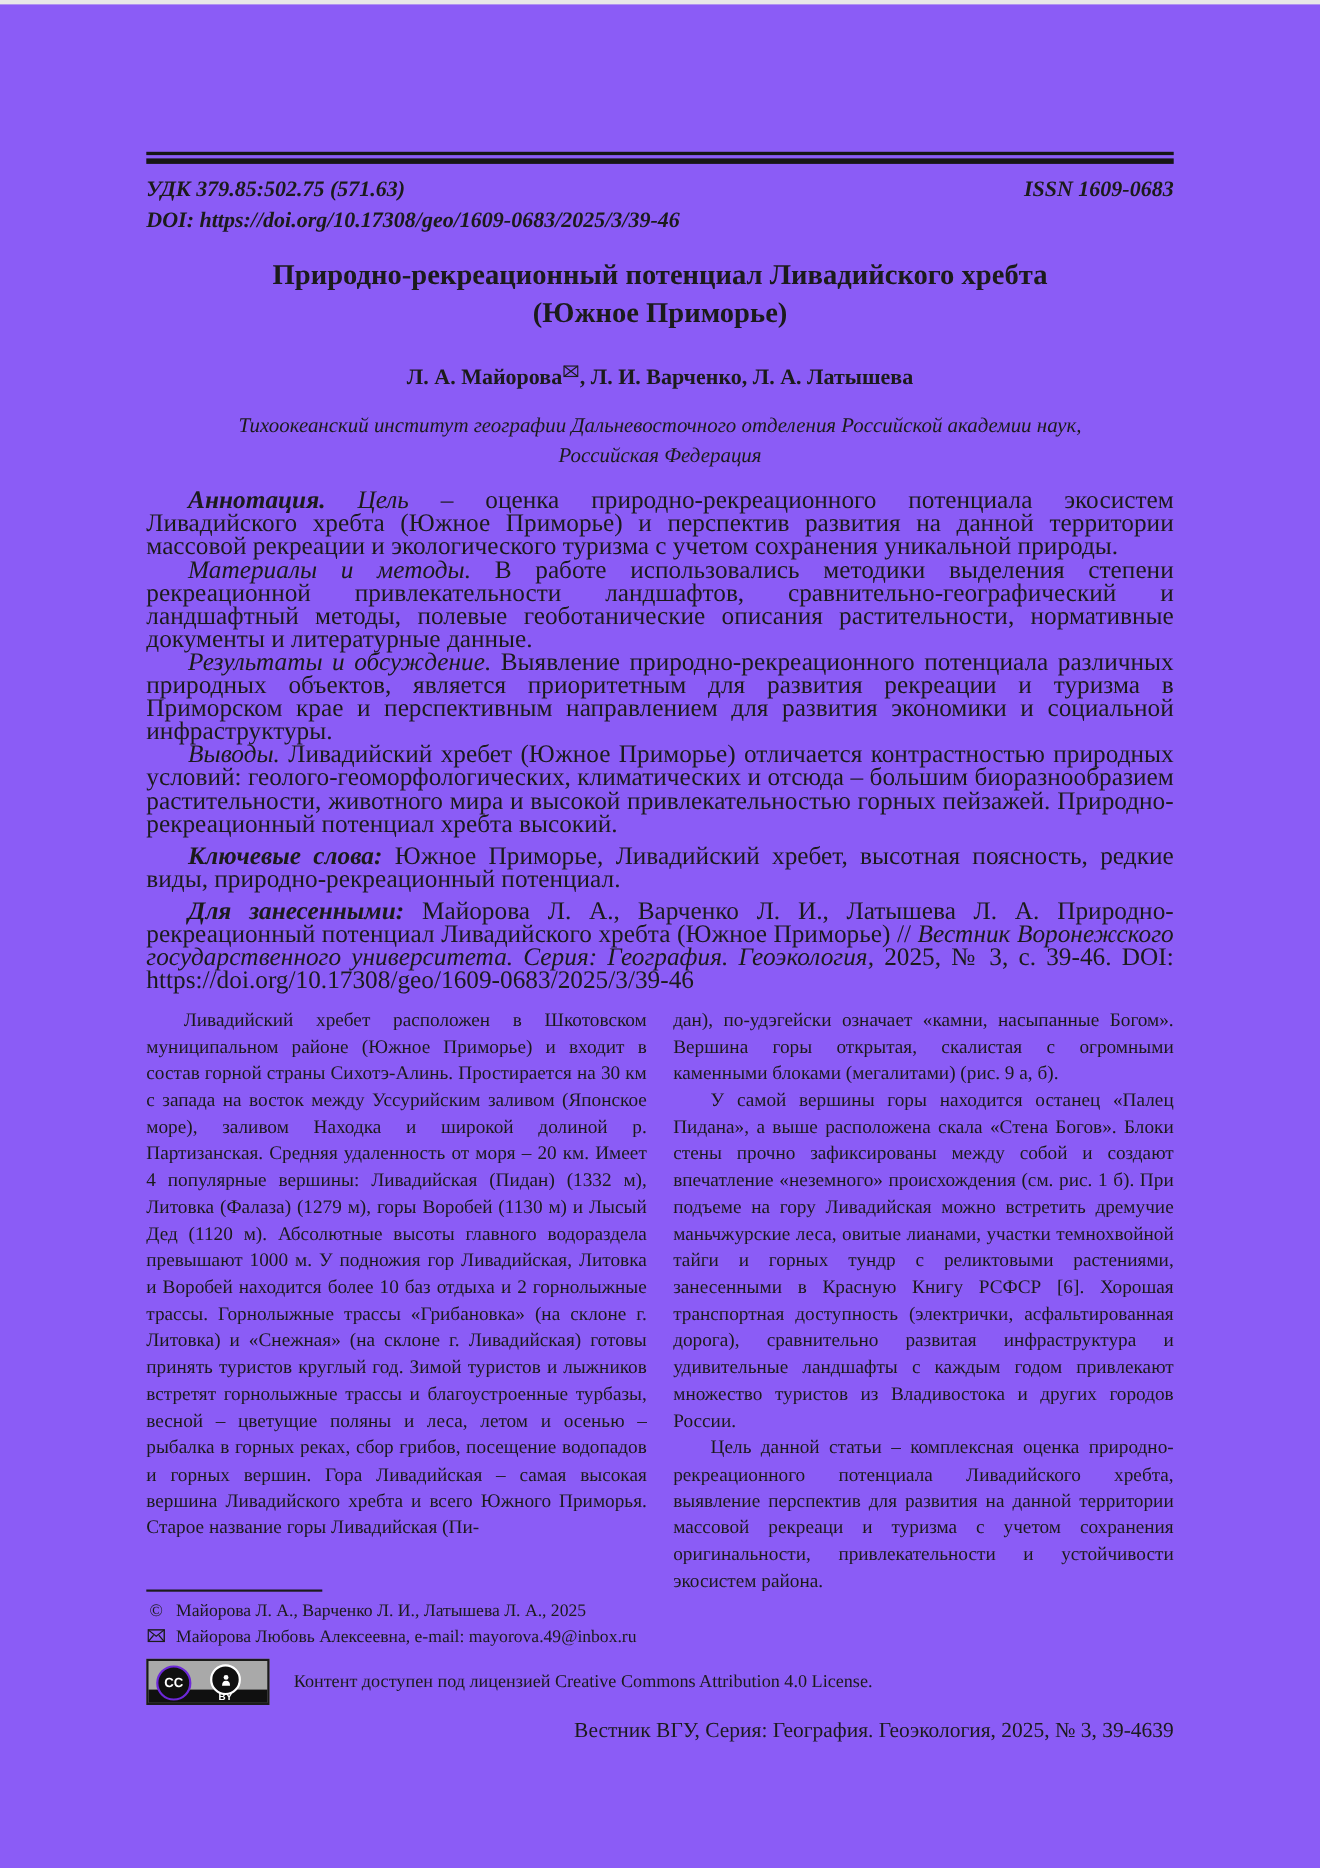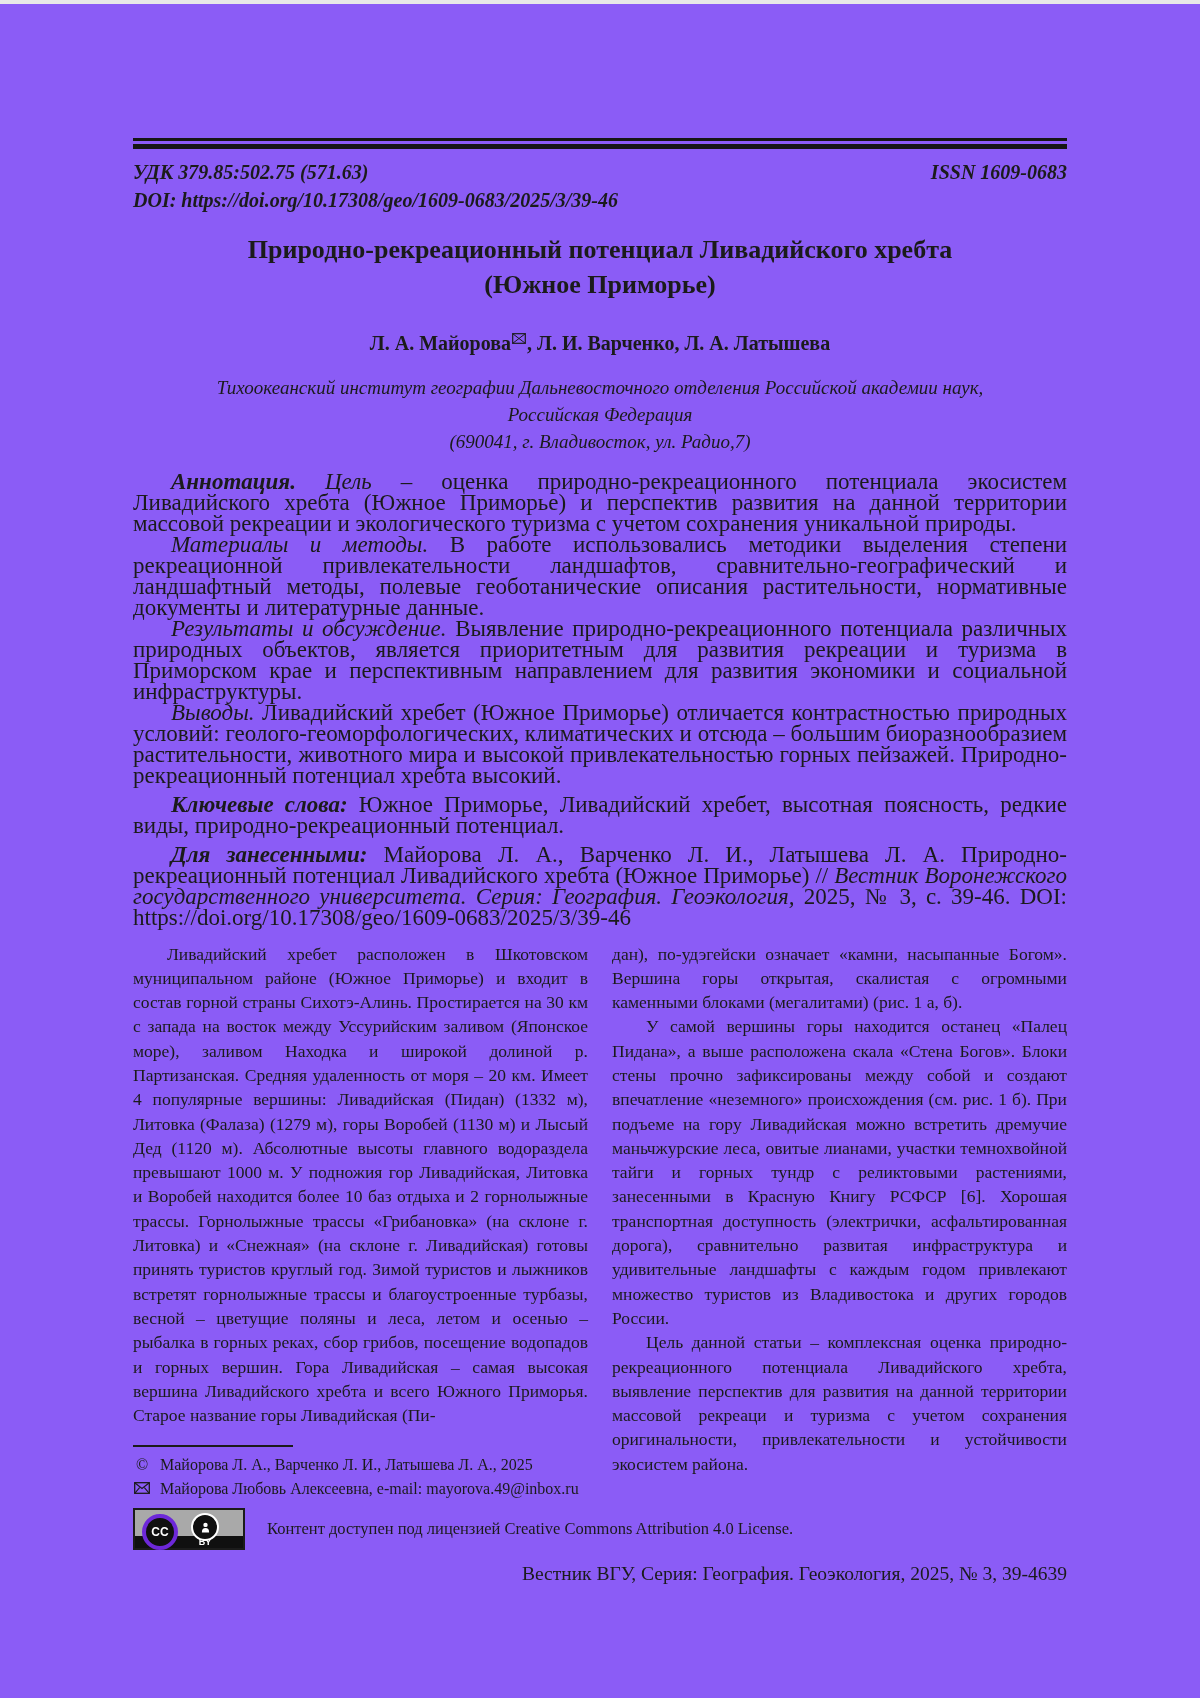--- a/index.html
+++ b/index.html
@@ -119,21 +119,21 @@
     height: 42px;
     background: #a9a9a9;
     border: 2px solid #1b1b1b;
     box-sizing: border-box;
     flex: 0 0 auto;
   }
   .cc-strip { position: absolute; left: 0; right: 0; bottom: 0; height: 12px; background: #101010; }
   .cc-circle {
     position: absolute; left: 7px; top: 4px;
     width: 28px; height: 28px; border-radius: 50%;
-    background: #101010; border: 4px solid #6d28d9;
+    background: #101010; border: 2px solid #6d28d9;
     color: #fff; font-family: "Liberation Sans", sans-serif;
     font-size: 12px; font-weight: bold;
     display: flex; align-items: center; justify-content: center;
   }
   .by-circle {
     position: absolute; left: 56px; top: 3px;
     width: 24px; height: 24px; border-radius: 50%;
     background: #101010; border: 2px solid #ffffff;
     display: flex; align-items: center; justify-content: center;
   }
@@ -182,21 +182,20 @@
     <div class="authors">
       <span>Л. А. Майорова</span><span class="sup-envelope"><svg width="14" height="11" viewBox="0 0 14 11">
             <rect x="0.7" y="0.7" width="12.6" height="9.6" fill="none" stroke="#1b1b1b" stroke-width="1.2"></rect>
             <path d="M0.7 0.7 L13.3 10.3 M13.3 0.7 L0.7 10.3" stroke="#1b1b1b" stroke-width="1" fill="none"></path>
           </svg></span><span>, Л. И. Варченко, Л. А. Латышева</span>
     </div>
 
     <div class="affiliation">
       <div>Тихоокеанский институт географии Дальневосточного отделения Российской академии наук,</div>
       <div>Российская Федерация</div>
-      <div>(690041, г. Владивосток, ул. Радио,7)</div>
     </div>
 
     <div class="abstract">
       <p><span class="lead-bi">Аннотация. </span><span class="lead-i">Цель</span><span> – оценка природно-рекреационного потенциала экосистем Ливадийского хребта (Южное Приморье) и перспектив развития на данной территории массовой рекреации и экологического туризма с учетом сохранения уникальной природы.</span></p>
       <p><span class="lead-i">Материалы и методы.</span><span> В работе использовались методики выделения степени рекреационной привлекательности ландшафтов, сравнительно-географический и ландшафтный методы, полевые геоботанические описания растительности, нормативные документы и литературные данные.</span></p>
       <p><span class="lead-i">Результаты и обсуждение.</span><span> Выявление природно-рекреационного потенциала различных природных объектов, является приоритетным для развития рекреации и туризма в Приморском крае и перспективным направлением для развития экономики и социальной инфраструктуры.</span></p>
       <p><span class="lead-i">Выводы.</span><span> Ливадийский хребет (Южное Приморье) отличается контрастностью природных условий: геолого-геоморфологических, климатических и отсюда – большим биоразнообразием растительности, животного мира и высокой привлекательностью горных пейзажей. Природно-рекреационный потенциал хребта высокий.</span></p>
     </div>
 
     <div class="keywords">
@@ -205,21 +204,21 @@
 
     <div class="citation">
       <p><span class="lead-bi">Для занесенными:</span><span> Майорова Л. А., Варченко Л. И., Латышева Л. А. Природно-рекреационный потенциал Ливадийского хребта (Южное Приморье) // </span><span class="it">Вестник Воронежского государственного университета. Серия: География. Геоэкология,</span><span> 2025, № 3, с. 39-46. DOI: https://doi.org/10.17308/geo/1609-0683/2025/3/39-46</span></p>
     </div>
 
     <div class="columns">
       <div class="col">
         <p class="body-par">Ливадийский хребет расположен в Шкотовском муниципальном районе (Южное Приморье) и входит в состав горной страны Сихотэ-Алинь. Простирается на 30 км с запада на восток между Уссурийским заливом (Японское море), заливом Находка и широкой долиной р. Партизанская. Средняя удаленность от моря – 20 км. Имеет 4 популярные вершины: Ливадийская (Пидан) (1332 м), Литовка (Фалаза) (1279 м), горы Воробей (1130 м) и Лысый Дед (1120 м). Абсолютные высоты главного водораздела превышают 1000 м. У подножия гор Ливадийская, Литовка и Воробей находится более 10 баз отдыха и 2 горнолыжные трассы. Горнолыжные трассы «Грибановка» (на склоне г. Литовка) и «Снежная» (на склоне г. Ливадийская) готовы принять туристов круглый год. Зимой туристов и лыжников встретят горнолыжные трассы и благоустроенные турбазы, весной – цветущие поляны и леса, летом и осенью – рыбалка в горных реках, сбор грибов, посещение водопадов и горных вершин. Гора Ливадийская – самая высокая вершина Ливадийского хребта и всего Южного Приморья. Старое название горы Ливадийская (Пи-</p>
       </div>
       <div class="col">
-        <p class="body-par no-indent">дан), по-удэгейски означает «камни, насыпанные Богом». Вершина горы открытая, скалистая с огромными каменными блоками (мегалитами) (рис. 1 а, б).</p>
+        <p class="body-par no-indent">дан), по-удэгейски означает «камни, насыпанные Богом». Вершина горы открытая, скалистая с огромными каменными блоками (мегалитами) (рис. 9 а, б).</p>
         <p class="body-par">У самой вершины горы находится останец «Палец Пидана», а выше расположена скала «Стена Богов». Блоки стены прочно зафиксированы между собой и создают впечатление «неземного» происхождения (см. рис. 1 б). При подъеме на гору Ливадийская можно встретить дремучие маньчжурские леса, овитые лианами, участки темнохвойной тайги и горных тундр с реликтовыми растениями, занесенными в Красную Книгу РСФСР [6]. Хорошая транспортная доступность (электрички, асфальтированная дорога), сравнительно развитая инфраструктура и удивительные ландшафты с каждым годом привлекают множество туристов из Владивостока и других городов России.</p>
         <p class="body-par">Цель данной статьи – комплексная оценка природно-рекреационного потенциала Ливадийского хребта, выявление перспектив для развития на данной территории массовой рекреаци и туризма с учетом сохранения оригинальности, привлекательности и устойчивости экосистем района.</p>
       </div>
     </div>
   </div>
 
   <div class="footnote">
     <div class="fn-rule"></div>
     <div class="fn-line">
       <span class="fn-sym">©</span>

